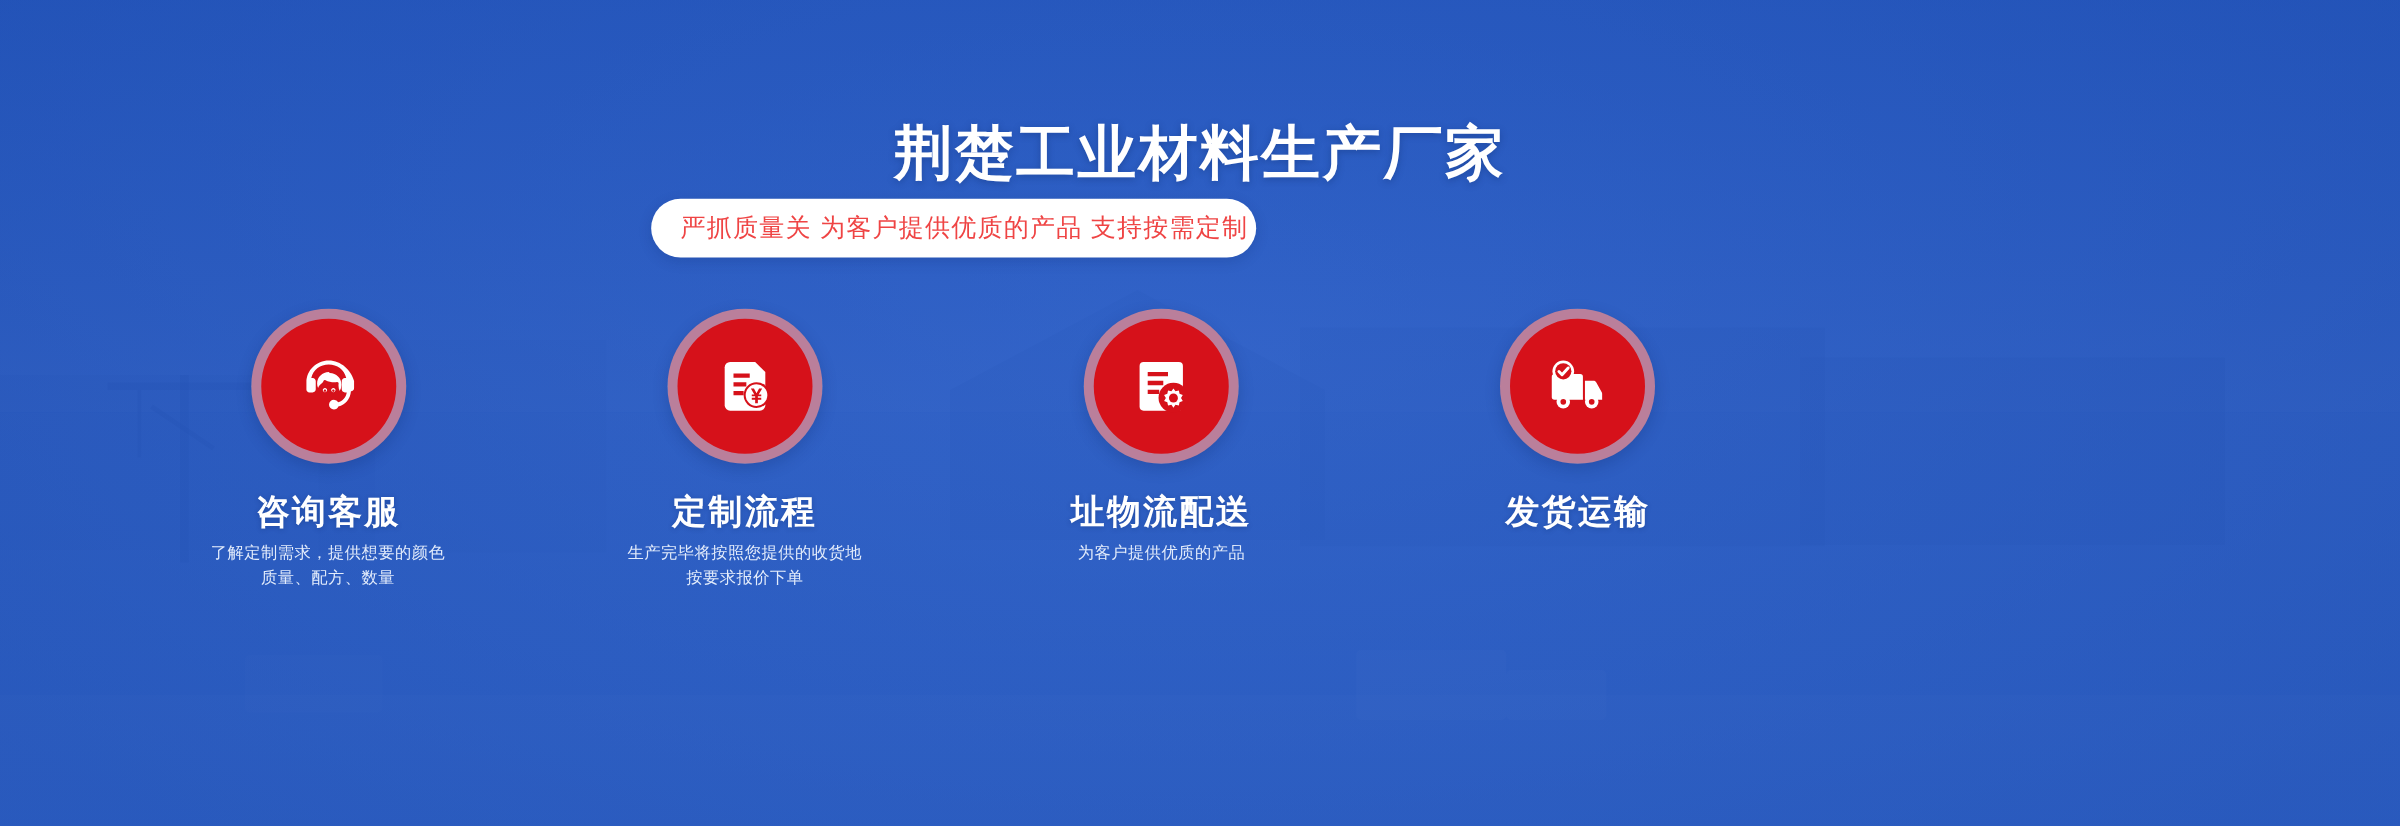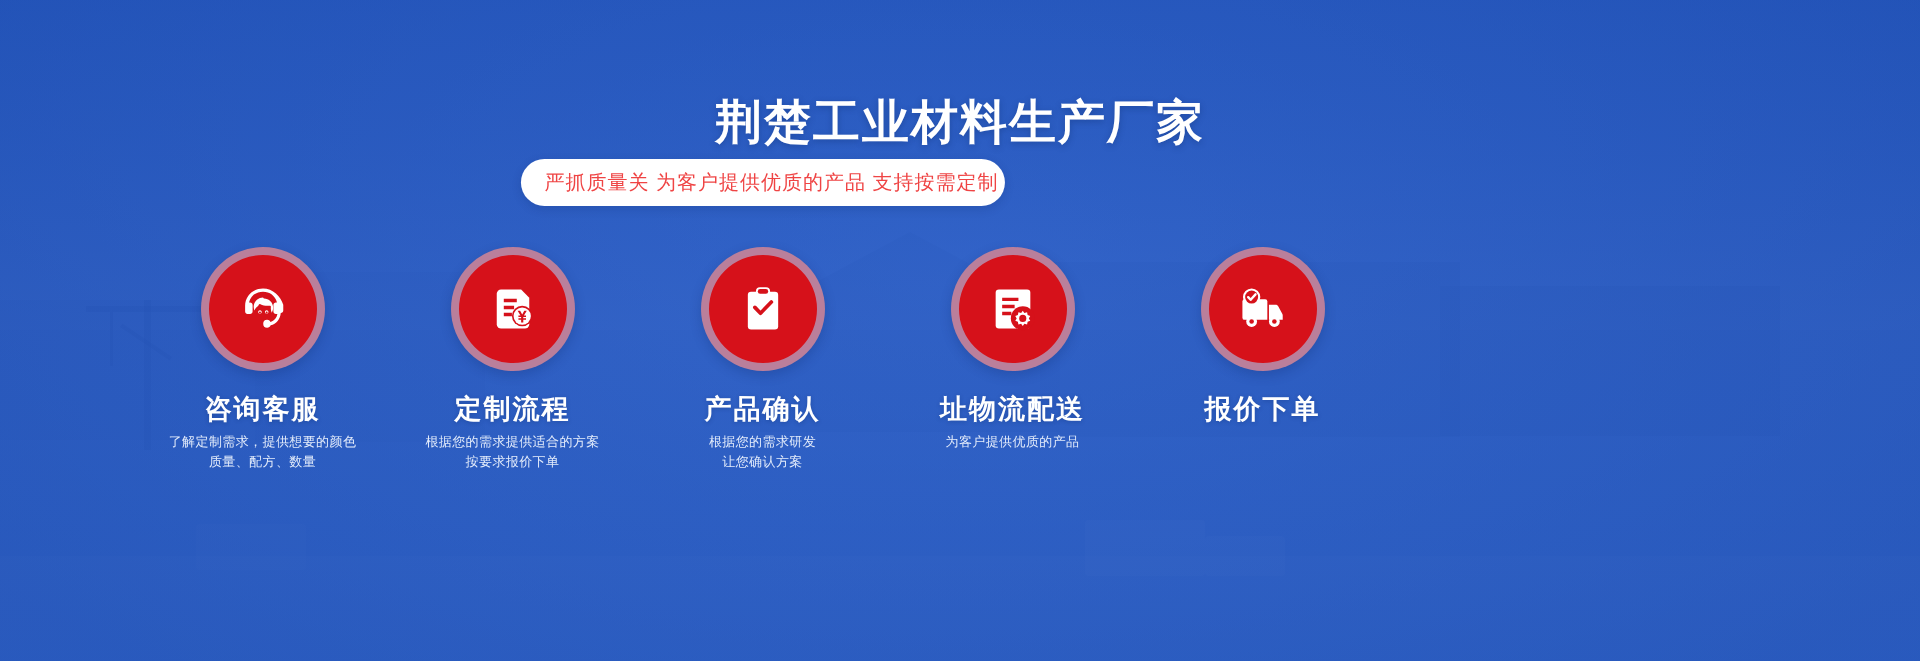--- a/index.html
+++ b/index.html
@@ -148,40 +148,25 @@
           <svg viewBox="0 0 48 48" aria-hidden="true">
             <path fill="#ffffff" d="M13 6h18.5L39 13.5V38a4 4 0 0 1-4 4H13a4 4 0 0 1-4-4V10a4 4 0 0 1 4-4z"></path>
             <path fill="#d6111a" d="M15.5 14.5h12v3.2h-12zM15.5 21h9.5v3.2h-9.5zM15.5 27.5h7.5v3.2h-7.5z"></path>
             <circle cx="32.5" cy="30.5" r="9.5" fill="#d6111a"></circle>
             <circle cx="32.5" cy="30.5" r="8" fill="#ffffff"></circle>
             <path fill="#d6111a" d="M28.3 25.7h2.3l1.9 3.4 1.9-3.4h2.3l-2.6 4.3h1.9v1.4h-2.5v1.1h2.5v1.4h-2.5v2.6h-2v-2.6h-2.5v-1.4h2.5v-1.1h-2.5V30h1.9z"></path>
           </svg>
         </div>
         <div class="step-label">定制流程</div>
         <div class="step-desc">
-          <span>根据您的需求提供适合的方案</span>
+          <span>生产完毕将按照您提供的收货地</span>
           <span>按要求报价下单</span>
         </div>
       </div>
 
-      <div class="step">
-        <div class="circle">
-          <svg viewBox="0 0 48 48" aria-hidden="true">
-            <path fill="#ffffff" d="M13 8h22a3 3 0 0 1 3 3v29a3 3 0 0 1-3 3H13a3 3 0 0 1-3-3V11a3 3 0 0 1 3-3z"></path>
-            <rect x="17.5" y="4" width="13" height="7.5" rx="3.75" fill="#ffffff"></rect>
-            <rect x="19.2" y="5.6" width="9.6" height="4.3" rx="2.15" fill="#d6111a"></rect>
-            <path fill="none" stroke="#d6111a" stroke-width="3.4" stroke-linecap="round" stroke-linejoin="round" d="M16.5 22.5l5.2 5.4 10-10.4"></path>
-          </svg>
-        </div>
-        <div class="step-label">产品确认</div>
-        <div class="step-desc">
-          <span>根据您的需求研发</span>
-          <span>让您确认方案</span>
-        </div>
-      </div>
 
       <div class="step">
         <div class="circle">
           <svg viewBox="0 0 48 48" aria-hidden="true">
             <path fill="#ffffff" d="M11 6h26a3 3 0 0 1 3 3v30a3 3 0 0 1-3 3H11a3 3 0 0 1-3-3V9a3 3 0 0 1 3-3z"></path>
             <path fill="#d6111a" d="M14 13.5h15v3.2H14zM14 20h11.5v3.2H14zM14 26.5h8.5v3.2H14z"></path>
             <circle cx="33" cy="32.5" r="11" fill="#d6111a"></circle>
             <path fill="#ffffff" d="M33 25.6l1.5 2.1 2.5-.6.5 2.5 2.4.9-1.3 2.2 1.3 2.2-2.4.9-.5 2.5-2.5-.6L33 39.8l-1.5-2.1-2.5.6-.5-2.5-2.4-.9 1.3-2.2-1.3-2.2 2.4-.9.5-2.5 2.5.6z"></path>
             <circle cx="33" cy="32.7" r="3.3" fill="#d6111a"></circle>
           </svg>
@@ -200,18 +185,18 @@
             <path fill="#ffffff" d="M29.5 20h6.3c.9 0 1.7.5 2.1 1.3l4 7.2c.2.4.3.8.3 1.2V34h-12.7V20z"></path>
             <circle cx="13.5" cy="35.5" r="5" fill="#ffffff"></circle>
             <circle cx="13.5" cy="35.5" r="2.1" fill="#d6111a"></circle>
             <circle cx="34.5" cy="35.5" r="5" fill="#ffffff"></circle>
             <circle cx="34.5" cy="35.5" r="2.1" fill="#d6111a"></circle>
             <circle cx="13.5" cy="13" r="8" fill="#ffffff"></circle>
             <circle cx="13.5" cy="13" r="6" fill="#d6111a"></circle>
             <path fill="none" stroke="#ffffff" stroke-width="2.2" stroke-linecap="round" stroke-linejoin="round" d="M10.3 13.1l2.3 2.4 4.5-5"></path>
           </svg>
         </div>
-        <div class="step-label">报价下单</div>
+        <div class="step-label">发货运输</div>
       </div>
 
     </div>
   </div>
 </div>
 
 </body></html>

